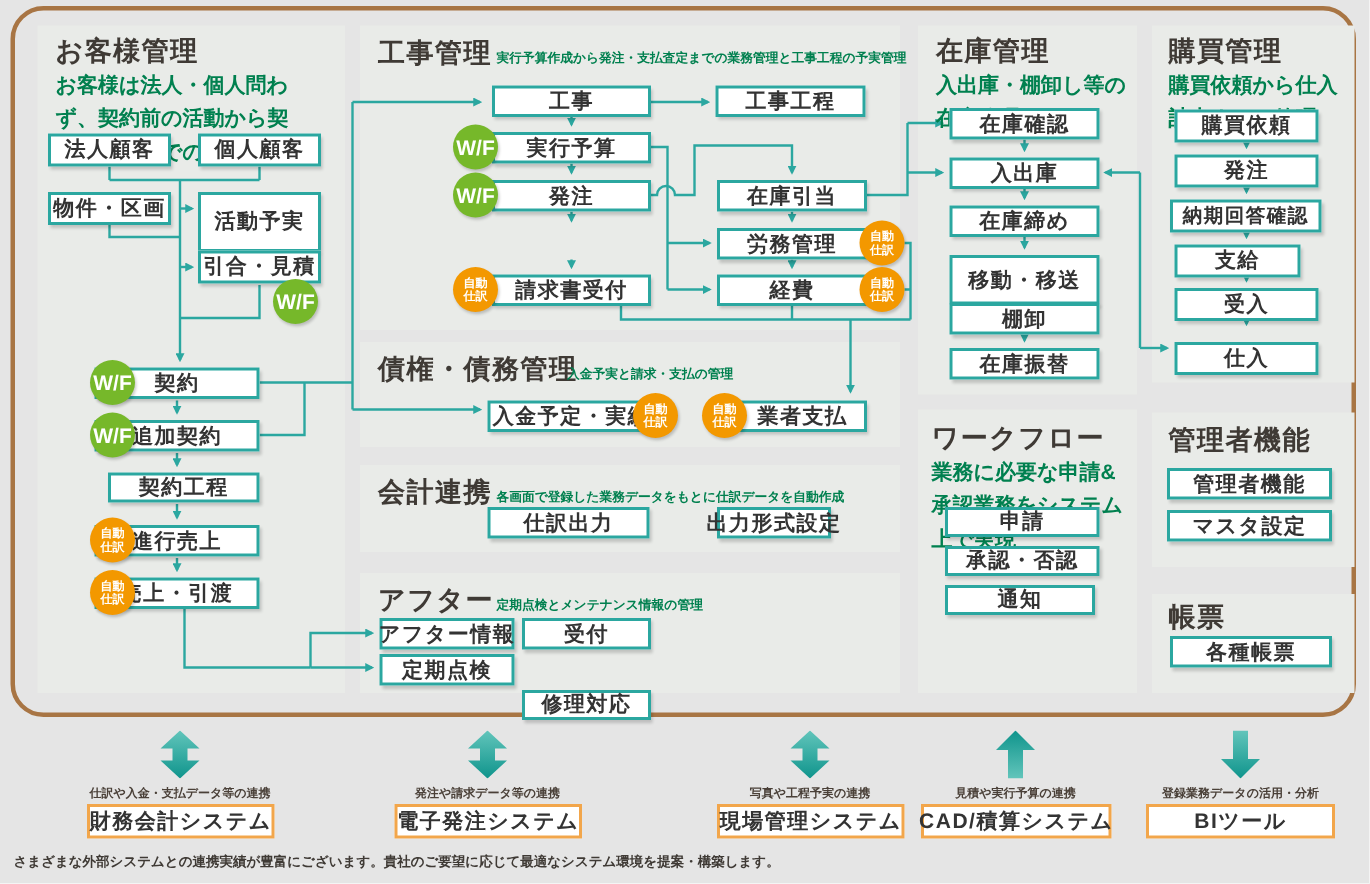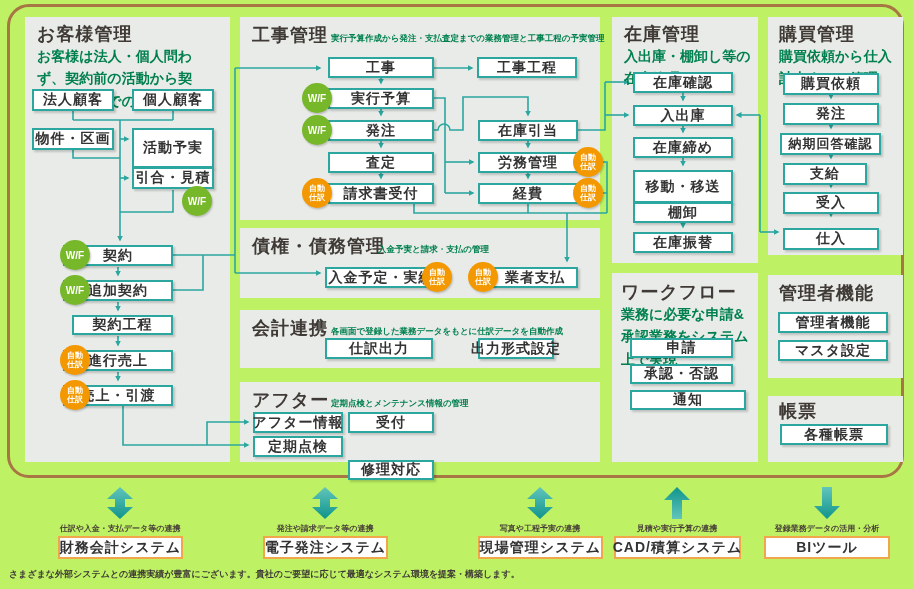--- a/index.html
+++ b/index.html
@@ -1,29 +1,29 @@
 <!DOCTYPE html>
 <html><head>
 <meta charset="utf-8">
 <style>
   html,body{margin:0;padding:0;background:#fff;}
-  #canvas{position:relative;width:913px;height:589px;background:#bef264;overflow:hidden;
+  #canvas{position:relative;width:913px;height:589px;background:#e5e5e5;overflow:hidden;
           font-family:"Liberation Sans","DejaVu Sans",sans-serif;}
   .frame{position:absolute;left:7px;top:4px;width:891px;height:468px;border:3px solid #a87544;border-radius:22px;}
   .panel{position:absolute;background:#e9ebe8;z-index:0;}
   .sec-title{position:absolute;z-index:2;font-size:18px;font-weight:bold;color:#3f3a35;letter-spacing:1px;white-space:nowrap;}
   .sec-sub{position:absolute;z-index:2;font-size:14px;font-weight:bold;color:#00804f;line-height:1.6;}
   .sec-sub.inline{white-space:nowrap;font-size:8.5px;}
   .box{position:absolute;z-index:2;background:#fff;border:2px solid #2ba7a0;box-sizing:border-box;
        display:flex;align-items:center;justify-content:center;font-size:14px;font-weight:bold;
        color:#333;letter-spacing:1px;white-space:nowrap;box-shadow:1.5px 2px 2px rgba(0,0,0,0.18);}
   .badge{position:absolute;z-index:3;width:30px;height:30px;border-radius:50%;color:#fff;font-weight:bold;
          display:flex;align-items:center;justify-content:center;text-align:center;
          box-shadow:1px 1.5px 2px rgba(0,0,0,0.2);}
-  .badge.wf{background:#76b82a;font-size:10px;}
+  .badge.wf{background:#76b82a;font-size:14px;}
   .badge.auto{background:#f39800;font-size:8px;line-height:1.15;white-space:pre-line;}
   svg.wires{position:absolute;left:0;top:0;z-index:1;}
   .ext-arrow{position:absolute;top:487px;z-index:2;}
   .ext-caption{position:absolute;top:523px;z-index:2;font-size:8px;font-weight:bold;color:#4a4038;
                white-space:nowrap;transform:translateX(-50%);}
   .ext-box{position:absolute;top:536px;height:23px;z-index:2;background:#fff;border:2px solid #f2a64b;
            box-sizing:border-box;display:flex;align-items:center;justify-content:center;
            font-size:14px;font-weight:bold;color:#333;letter-spacing:1px;white-space:nowrap;}
   .note{position:absolute;left:9px;top:568px;z-index:2;font-size:9px;font-weight:bold;color:#3f3a35;white-space:nowrap;}
 </style>
@@ -123,21 +123,20 @@
 仕訳</div>
 
   <div class="sec-title" style="left:252px;top:23px">工事管理</div>
   <div class="sec-sub inline" style="left:331px;top:32px">実行予算作成から発注・支払査定までの業務管理と工事工程の予実管理</div>
   <div class="box" style="left:328px;top:57px;width:106px;height:21px">工事</div>
   <div class="box" style="left:477px;top:57px;width:100px;height:21px">工事工程</div>
   <div class="box" style="left:328px;top:88px;width:106px;height:21px">実行予算</div>
   <div class="badge wf" style="left:302px;top:83px">W/F</div>
   <div class="box" style="left:328px;top:120px;width:106px;height:21px">発注</div>
   <div class="badge wf" style="left:302px;top:115px">W/F</div>
-  <div class="box" style="left:328px;top:152px;width:106px;height:21px">査定</div>
   <div class="box" style="left:328px;top:183px;width:106px;height:21px">請求書受付</div>
   <div class="badge auto" style="left:302px;top:178px">自動
 仕訳</div>
   <div class="box" style="left:478px;top:120px;width:100px;height:21px">在庫引当</div>
   <div class="box" style="left:478px;top:152px;width:100px;height:21px">労務管理</div>
   <div class="badge auto" style="left:573px;top:147px">自動
 仕訳</div>
   <div class="box" style="left:478px;top:183px;width:100px;height:21px">経費</div>
   <div class="badge auto" style="left:573px;top:178px">自動
 仕訳</div>
@@ -169,21 +168,21 @@
   <div class="box" style="left:633px;top:105px;width:100px;height:21px">入出庫</div>
   <div class="box" style="left:633px;top:137px;width:100px;height:21px">在庫締め</div>
   <div class="box" style="left:633px;top:170px;width:100px;height:33px">移動・移送</div>
   <div class="box" style="left:633px;top:202px;width:100px;height:21px">棚卸</div>
   <div class="box" style="left:633px;top:232px;width:100px;height:21px">在庫振替</div>
 
   <div class="sec-title" style="left:621px;top:280px">ワークフロー</div>
   <div class="sec-sub" style="left:621px;top:303px;width:132px">業務に必要な申請&amp;承認業務をシステム上で実現</div>
   <div class="box" style="left:630px;top:338px;width:103px;height:20px">申請</div>
   <div class="box" style="left:630px;top:364px;width:103px;height:20px">承認・否認</div>
-  <div class="box" style="left:630px;top:390px;width:116px;height:20px">通知</div>
+  <div class="box" style="left:630px;top:390px;width:100px;height:20px">通知</div>
 
   <div class="sec-title" style="left:779px;top:22px">購買管理</div>
   <div class="sec-sub" style="left:779px;top:45px;width:122px">購買依頼から仕入計上までの管理</div>
   <div class="box" style="left:783px;top:73px;width:96px;height:22px">購買依頼</div>
   <div class="box" style="left:783px;top:103px;width:96px;height:22px">発注</div>
   <div class="box" style="left:780px;top:133px;width:101px;height:22px;font-size:13px">納期回答確認</div>
   <div class="box" style="left:783px;top:163px;width:84px;height:22px">支給</div>
   <div class="box" style="left:783px;top:192px;width:96px;height:22px">受入</div>
   <div class="box" style="left:783px;top:228px;width:96px;height:22px">仕入</div>
 

